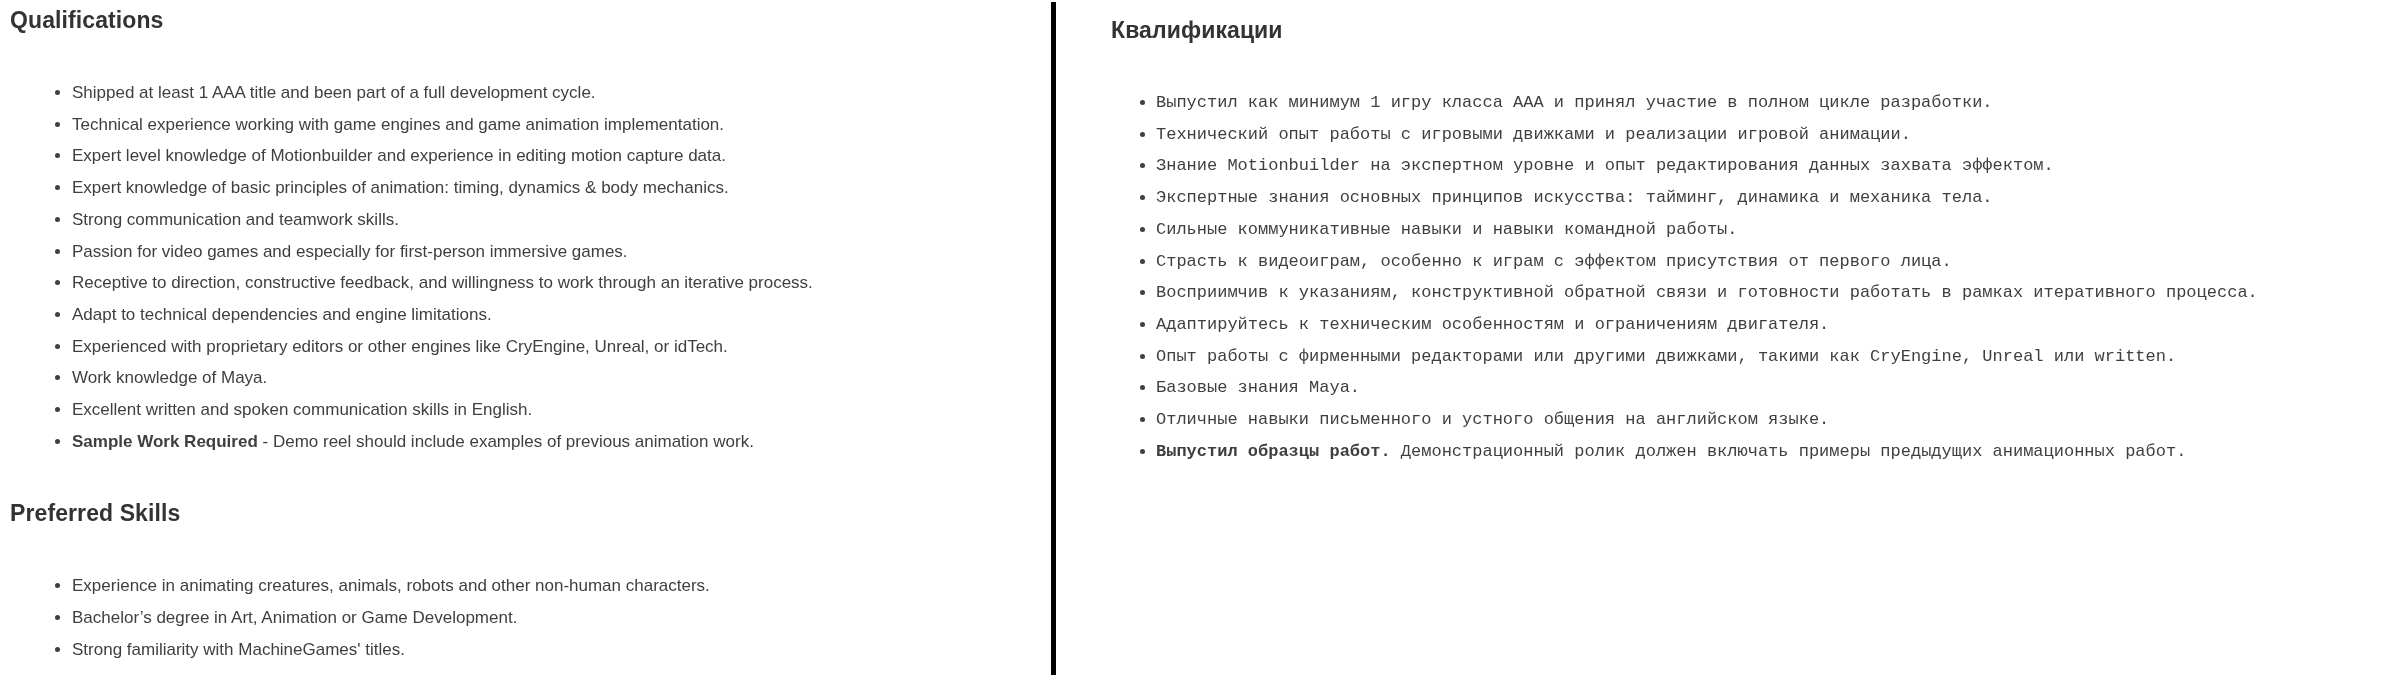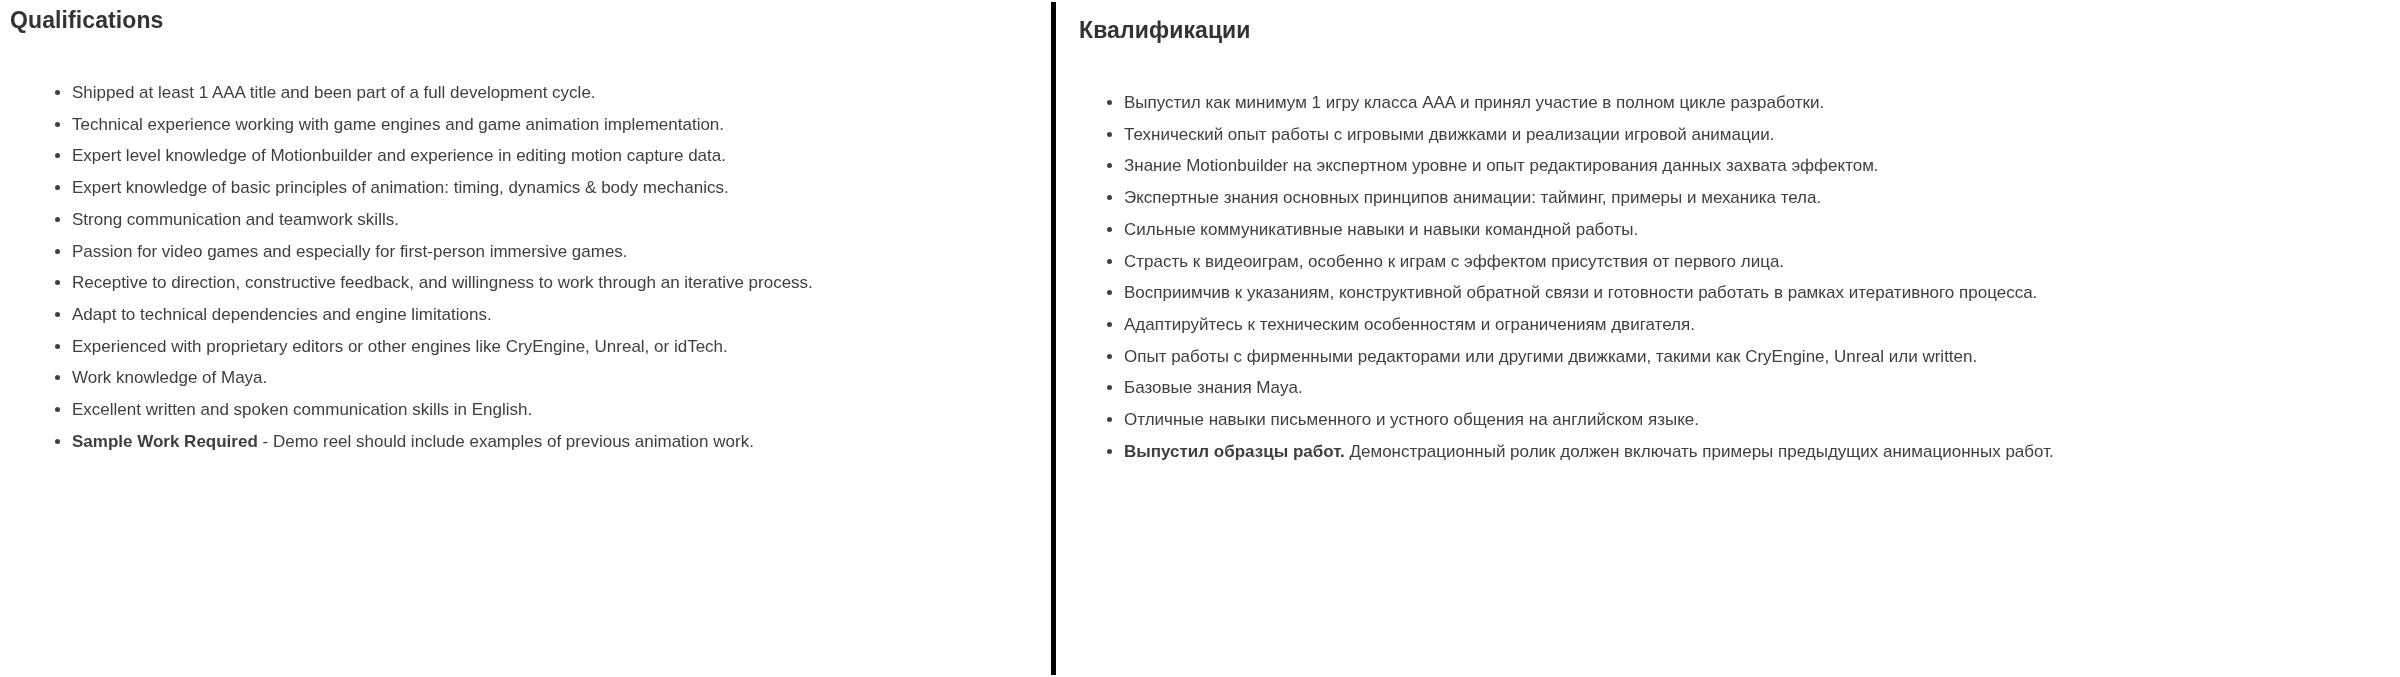--- a/index.html
+++ b/index.html
@@ -36,39 +36,40 @@
   }
   .divider {
     width: 5px;
     height: 673px;
     margin-top: 2px;
     background: var(--divider);
     flex: 0 0 auto;
   }
   .col-right {
     flex: 1;
-    padding: 14px 30px 0 23px;
+    padding: 14px 30px 0 55px;
   }
   h2.section-heading {
     margin: 0;
     font-size: 23px;
     line-height: 32px;
     font-weight: bold;
     color: var(--heading);
     letter-spacing: 0.1px;
   }
   ul.bullet-list {
     margin: 41px 0 40px 0;
     padding: 0 0 0 62px;
     font-size: 17px;
     line-height: 31.7px;
     list-style: disc outside;
   }
   .col-right ul.bullet-list {
     padding-left: 45px;
+    font-family: Liberation Mono, monospace;
   }
   ul.bullet-list li {
     padding: 0;
     margin: 0;
   }
   ul.bullet-list li strong {
     font-weight: bold;
   }
   section:last-child ul.bullet-list {
     margin-bottom: 0;
@@ -90,31 +91,37 @@
           <li>Passion for video games and especially for first-person immersive games.</li>
           <li>Receptive to direction, constructive feedback, and willingness to work through an iterative process.</li>
           <li>Adapt to technical dependencies and engine limitations.</li>
           <li>Experienced with proprietary editors or other engines like CryEngine, Unreal, or idTech.</li>
           <li>Work knowledge of Maya.</li>
           <li>Excellent written and spoken communication skills in English.</li>
           <li><strong>Sample Work Required</strong> - Demo reel should include examples of previous animation work.</li>
         </ul>
       </section>
       <section>
+        <h2 class="section-heading">Preferred Skills</h2>
+        <ul class="bullet-list">
+          <li>Experience in animating creatures, animals, robots and other non-human characters.</li>
+          <li>Bachelor’s degree in Art, Animation or Game Development.</li>
+          <li>Strong familiarity with MachineGames' titles.</li>
+        </ul>
       </section>
     </div>
   <div class="divider"></div>
   <div class="col col-right">
       <section>
         <h2 class="section-heading">Квалификации</h2>
         <ul class="bullet-list">
           <li>Выпустил как минимум 1 игру класса AAA и принял участие в полном цикле разработки.</li>
           <li>Технический опыт работы с игровыми движками и реализации игровой анимации.</li>
           <li>Знание Motionbuilder на экспертном уровне и опыт редактирования данных захвата эффектом.</li>
-          <li>Экспертные знания основных принципов анимации: тайминг, примеры и механика тела.</li>
+          <li>Экспертные знания основных принципов искусства: тайминг, динамика и механика тела.</li>
           <li>Сильные коммуникативные навыки и навыки командной работы.</li>
           <li>Страсть к видеоиграм, особенно к играм с эффектом присутствия от первого лица.</li>
           <li>Восприимчив к указаниям, конструктивной обратной связи и готовности работать в рамках итеративного процесса.</li>
           <li>Адаптируйтесь к техническим особенностям и ограничениям двигателя.</li>
           <li>Опыт работы с фирменными редакторами или другими движками, такими как CryEngine, Unreal или written.</li>
           <li>Базовые знания Maya.</li>
           <li>Отличные навыки письменного и устного общения на английском языке.</li>
           <li><strong>Выпустил образцы работ.</strong> Демонстрационный ролик должен включать примеры предыдущих анимационных работ.</li>
         </ul>
       </section>

